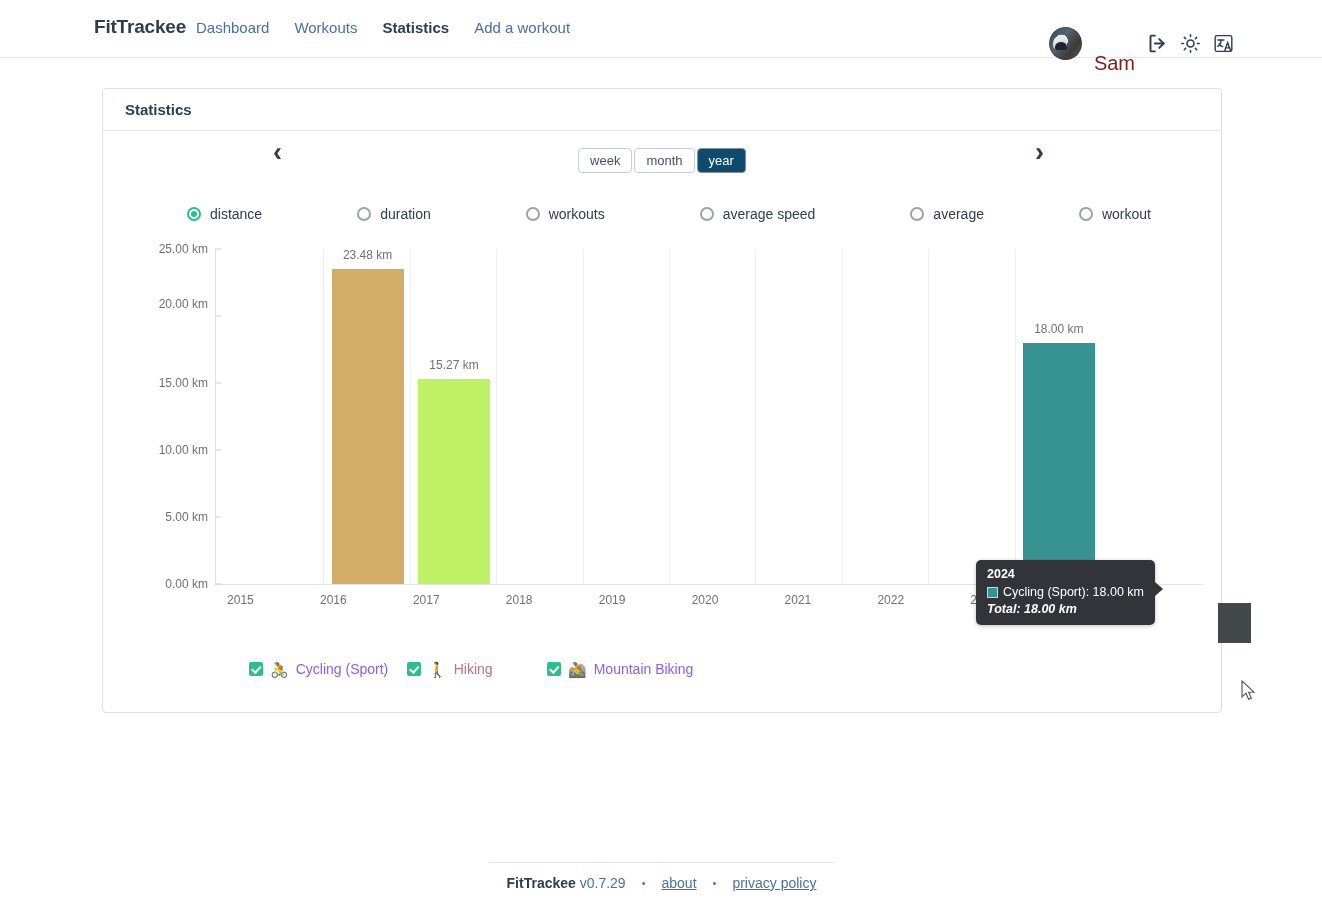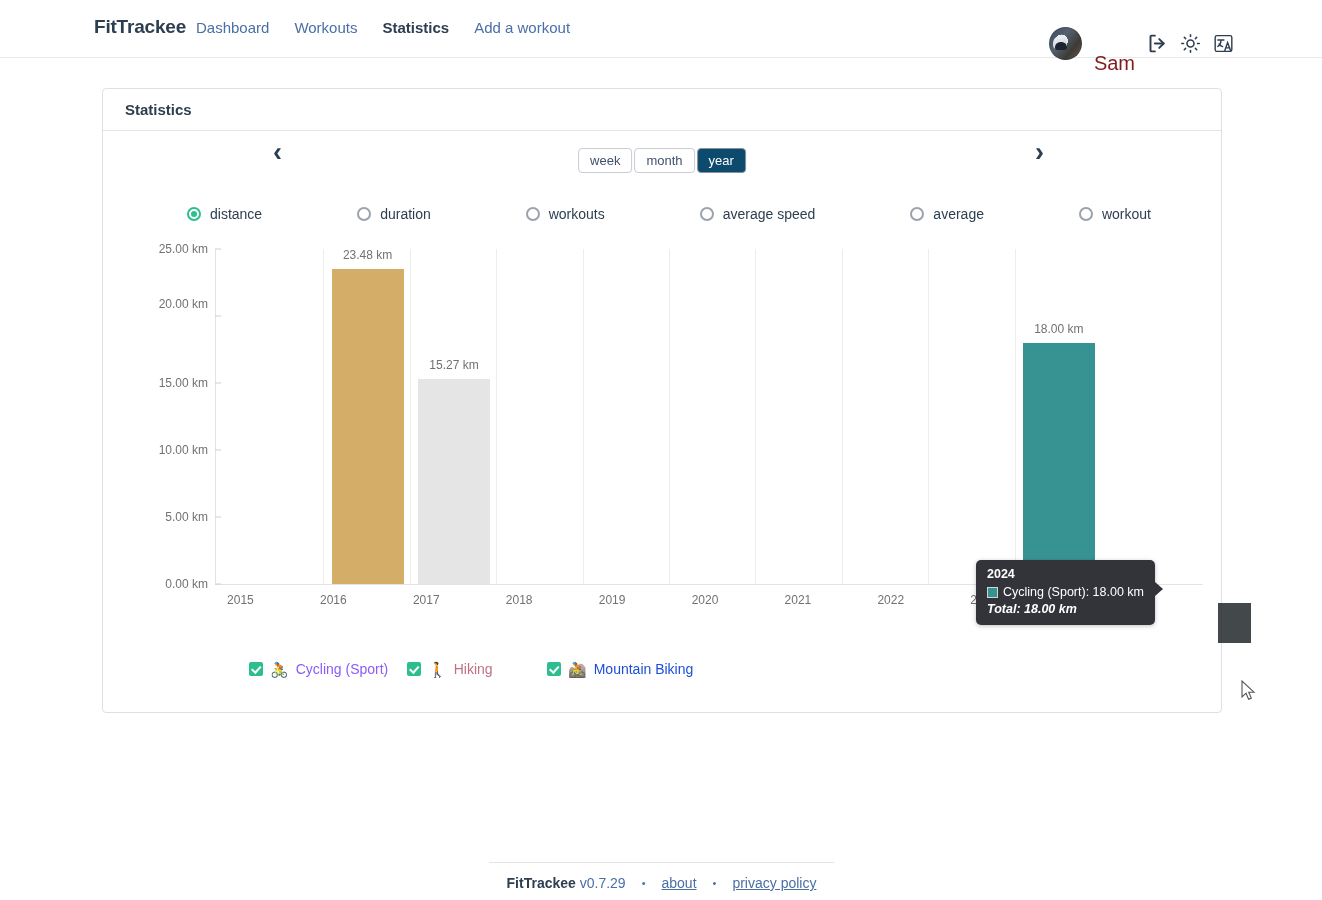--- a/index.html
+++ b/index.html
@@ -321,21 +321,21 @@
             <div class="sep"></div>
           </div>
           <div class="col">
             <div class="sep"></div>
             <div class="bar" style="height: 314.632px; background: rgb(212, 173, 104);">
               <div class="bar-label">23.48 km</div>
             </div>
           </div>
           <div class="col">
             <div class="sep"></div>
-            <div class="bar" style="height: 204.618px; background: #e5e5e5;">
+            <div class="bar" style="height: 204.618px; background: #bef264;">
               <div class="bar-label">15.27 km</div>
             </div>
           </div>
           <div class="col">
             <div class="sep"></div>
           </div>
           <div class="col">
             <div class="sep"></div>
           </div>
           <div class="col">
@@ -396,21 +396,21 @@
       <span class="lbl" id="lbl0" style="color: #8b5cf6;">Cycling (Sport)</span>
     </div>
     <div class="leg l2">
       <span class="chk"></span>
       <span class="sport-icon">🚶</span>
       <span class="lbl" id="lbl1" style="color: rgb(191, 112, 130);">Hiking</span>
     </div>
     <div class="leg">
       <span class="chk"></span>
       <span class="sport-icon">🚵</span>
-      <span class="lbl" id="lbl2" style="color: #1d4ed8;">Mountain Biking</span>
+      <span class="lbl" id="lbl2" style="color: #8b5cf6;">Mountain Biking</span>
     </div>
   </div>
 </div>
 
 <div class="footer">
   <div class="ver">
     <b>FitTrackee</b>
     <span>v0.7.29</span>
   </div>
   <span class="sep">•</span>

